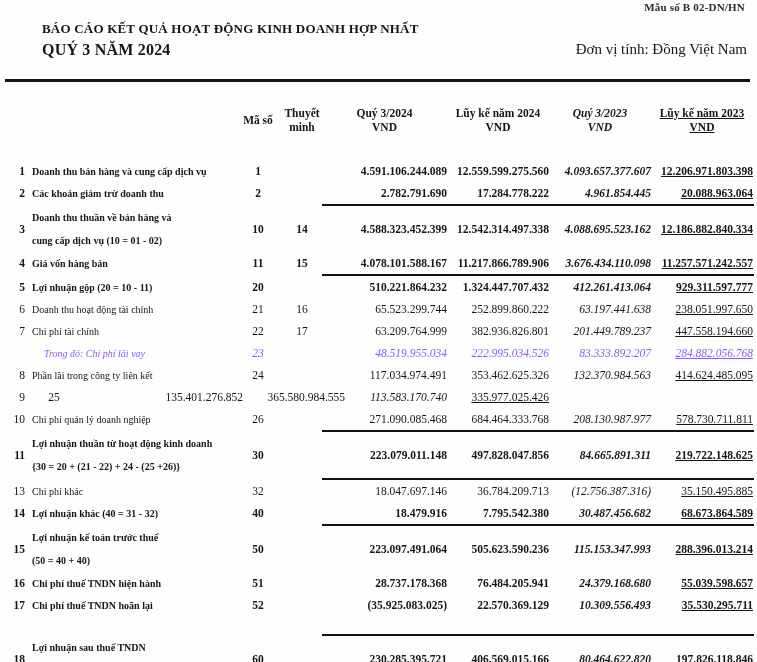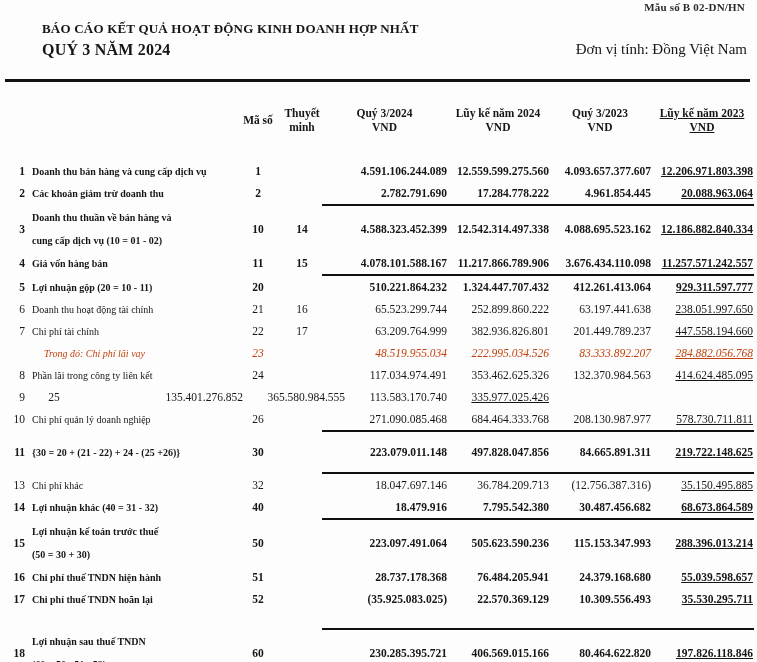--- a/index.html
+++ b/index.html
@@ -41,36 +41,36 @@
   
   .tbl{padding-left:4px;padding-top:6px;}
   .row,.thead{display:flex;align-items:center;}
   .c-num{width:26px;text-align:right;padding-right:5px;box-sizing:border-box;font-size:11.5px;}
   .c-label{width:204px;padding-left:2px;box-sizing:border-box;font-size:10px;line-height:21px;white-space:nowrap;}
   .c-ma{width:48px;text-align:center;font-size:11.5px;}
   .c-tm{width:40px;text-align:center;font-size:11.5px;}
   .c-v{text-align:right;font-size:11.5px;white-space:nowrap;}
   .v1{width:125px;}
   .v2{width:102px;text-align:right;}
-  .v3{width:102px;}
+  .v3{width:102px;font-style:italic;}
   .v4{width:102px;text-decoration:underline;}
 
   
   .thead{height:64px;align-items:center;margin-bottom:8px;}
   .h-ma,.h-tm{font-weight:bold;font-size:11.5px;text-align:center;line-height:14px;}
   .h-ma{width:48px;}
   .h-tm{width:40px;}
   .h-spacer{width:230px;}
   .h-v{display:flex;flex-direction:column;align-items:center;justify-content:center;gap:2px;
        font-weight:bold;font-size:11.5px;}
   .h-v .pname{white-space:nowrap;}
 
   
   .style-bold{font-weight:bold;}
-  .style-italic{font-style:italic;color:#c2410c;}
+  .style-italic{font-style:italic;color:#8b5cf6;}
   .style-italic .c-label{padding-left:14px;}
   .row{min-height:22px;}
   .row.two-line{min-height:40px;}
   .row.two-line .c-label{line-height:23px;}
 
   
   .sep{margin-left:318px;width:432px;border-top:2px solid #101010;}
   .sep-gap{margin-top:18px;border-top-width:2.5px;}
 </style>
 </head>
@@ -249,20 +249,21 @@
     <div class="c-tm"></div>
     <div class="c-v v1">271.090.085.468</div>
     <div class="c-v v2">684.464.333.768</div>
     <div class="c-v v3">208.130.987.977</div>
     <div class="c-v v4">578.730.711.811</div>
   </div>
         <div class="sep"></div>
         <div class="row style-bold two-line">
     <div class="c-num">11</div>
     <div class="c-label">
+      <div class="lbl1">Lợi nhuận thuần từ hoạt động kinh doanh</div>
       <div class="lbl2">{30 = 20 + (21 - 22) + 24 - (25 +26)}</div>
     </div>
     <div class="c-ma">30</div>
     <div class="c-tm"></div>
     <div class="c-v v1">223.079.011.148</div>
     <div class="c-v v2">497.828.047.856</div>
     <div class="c-v v3">84.665.891.311</div>
     <div class="c-v v4">219.722.148.625</div>
   </div>
         <div class="sep"></div>
@@ -290,21 +291,21 @@
     <div class="c-v v1">18.479.916</div>
     <div class="c-v v2">7.795.542.380</div>
     <div class="c-v v3">30.487.456.682</div>
     <div class="c-v v4">68.673.864.589</div>
   </div>
         <div class="sep"></div>
         <div class="row style-bold two-line">
     <div class="c-num">15</div>
     <div class="c-label">
       <div class="lbl1">Lợi nhuận kế toán trước thuế</div>
-      <div class="lbl2">(50 = 30 + 30)</div>
+      <div class="lbl2">(50 = 40 + 40)</div>
     </div>
     <div class="c-ma">50</div>
     <div class="c-tm"></div>
     <div class="c-v v1">223.097.491.064</div>
     <div class="c-v v2">505.623.590.236</div>
     <div class="c-v v3">115.153.347.993</div>
     <div class="c-v v4">288.396.013.214</div>
   </div>
         <div class="row style-bold">
     <div class="c-num">16</div>

